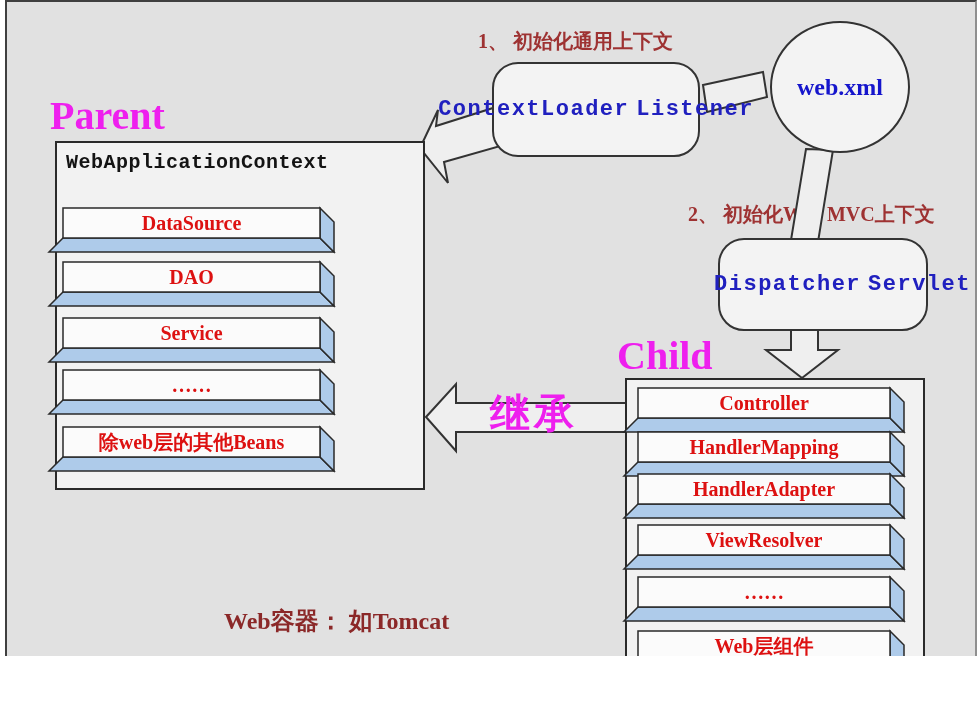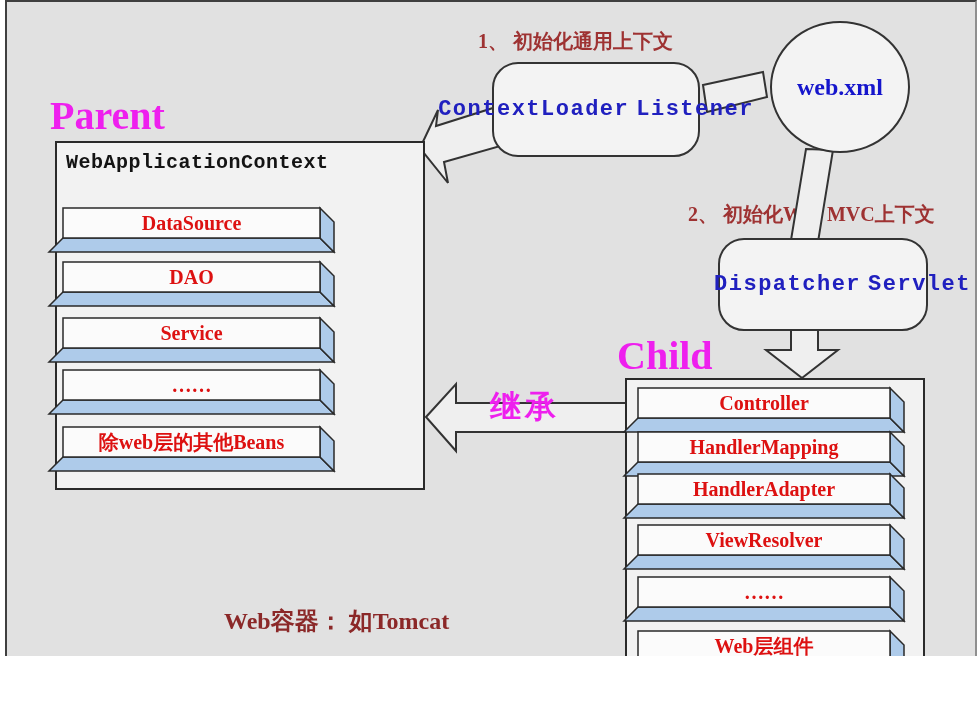--- a/index.html
+++ b/index.html
@@ -46,21 +46,21 @@
          box-sizing:border-box;background:#f3f3f3;border:2px solid var(--outline);
          border-radius:50%;display:flex;align-items:center;justify-content:center;
          color:#1515cc;font-family:"Liberation Serif","DejaVu Serif",serif;
          font-weight:bold;font-size:24px;}
   .bar-label{position:absolute;z-index:5;height:24px;line-height:24px;text-align:center;
          color:var(--red-text);font-weight:bold;font-size:20px;
          font-family:"Liberation Serif","DejaVu Serif",serif;}
   .pl{left:63px;width:257px;}
   .cl{left:638px;width:252px;}
   .inherit-text{position:absolute;z-index:5;left:490px;top:386px;color:var(--magenta);
-         font-weight:bold;font-size:31px;letter-spacing:4px;
+         font-weight:bold;font-size:40px;letter-spacing:4px;
          font-family:"Liberation Serif","DejaVu Serif",serif;}
   .caption{position:absolute;z-index:1;left:224px;top:605px;color:var(--caption-red);
          font-weight:bold;font-size:24px;
          font-family:"Liberation Serif","DejaVu Serif",serif;}
 </style>
 </head>
 <body>
 
 <div class="canvas">
 

